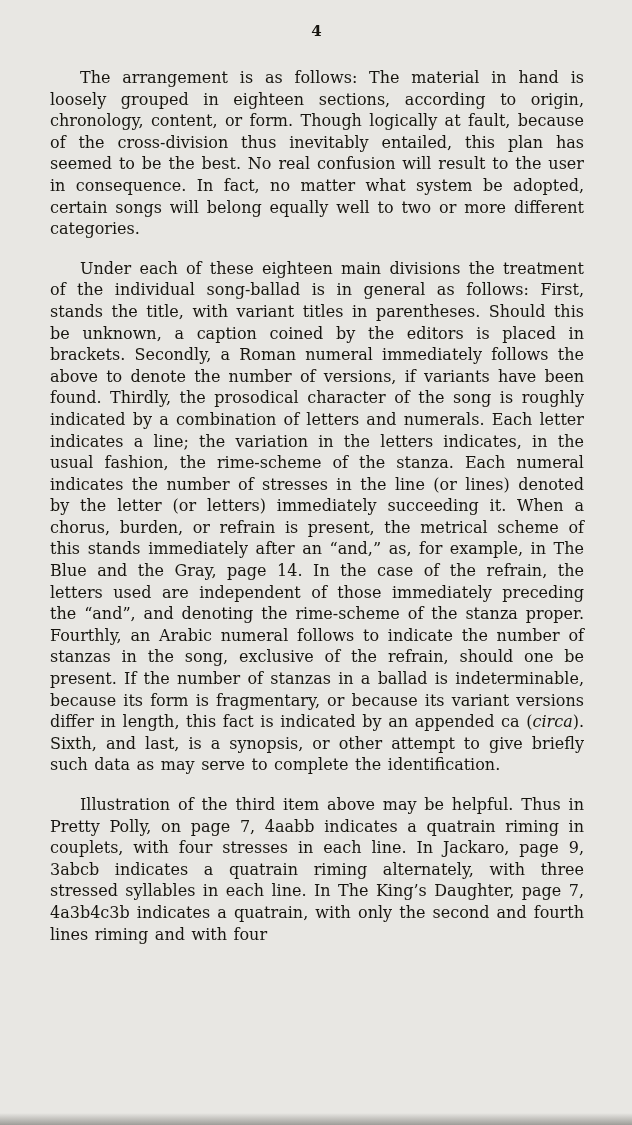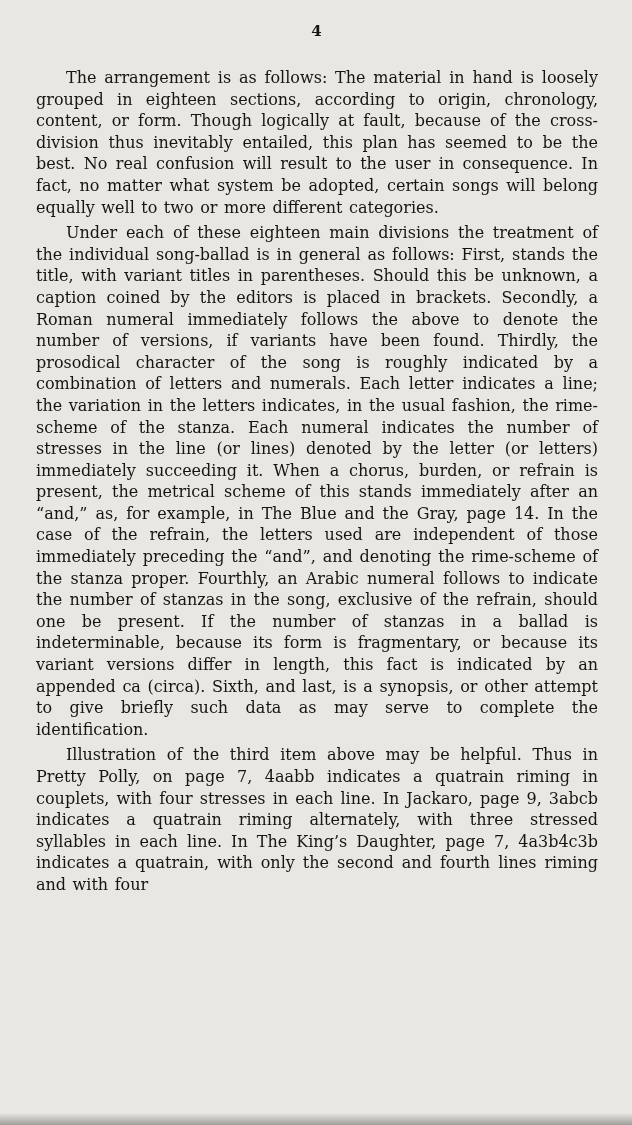--- a/index.html
+++ b/index.html
@@ -34,28 +34,29 @@
     pointer-events: none;
   }
   .page-number {
     text-align: center;
     font-size: 15px;
     font-weight: bold;
     margin: 0 0 27px 0;
     letter-spacing: 1px;
   }
   .body-text p {
-    margin: 4px;
+    margin: 18px;
     text-indent: 30px;
     text-align: justify;
     font-size: 16px;
     line-height: 21.6px;
     word-spacing: 0.09em;
   }
   .it {
+    font-style: italic;
   }
 </style>
 </head>
 <body>
 
 <div class="page">
   <div class="page-number">4</div>
 
   <div class="body-text">
     <p>The arrangement is as follows: The material in hand is loosely grouped in eighteen sections, according to origin, chronology, content, or form. Though logically at fault, because of the cross-division thus inevitably entailed, this plan has seemed to be the best. No real confusion will result to the user in consequence. In fact, no matter what system be adopted, certain songs will belong equally well to two or more different categories.</p>

